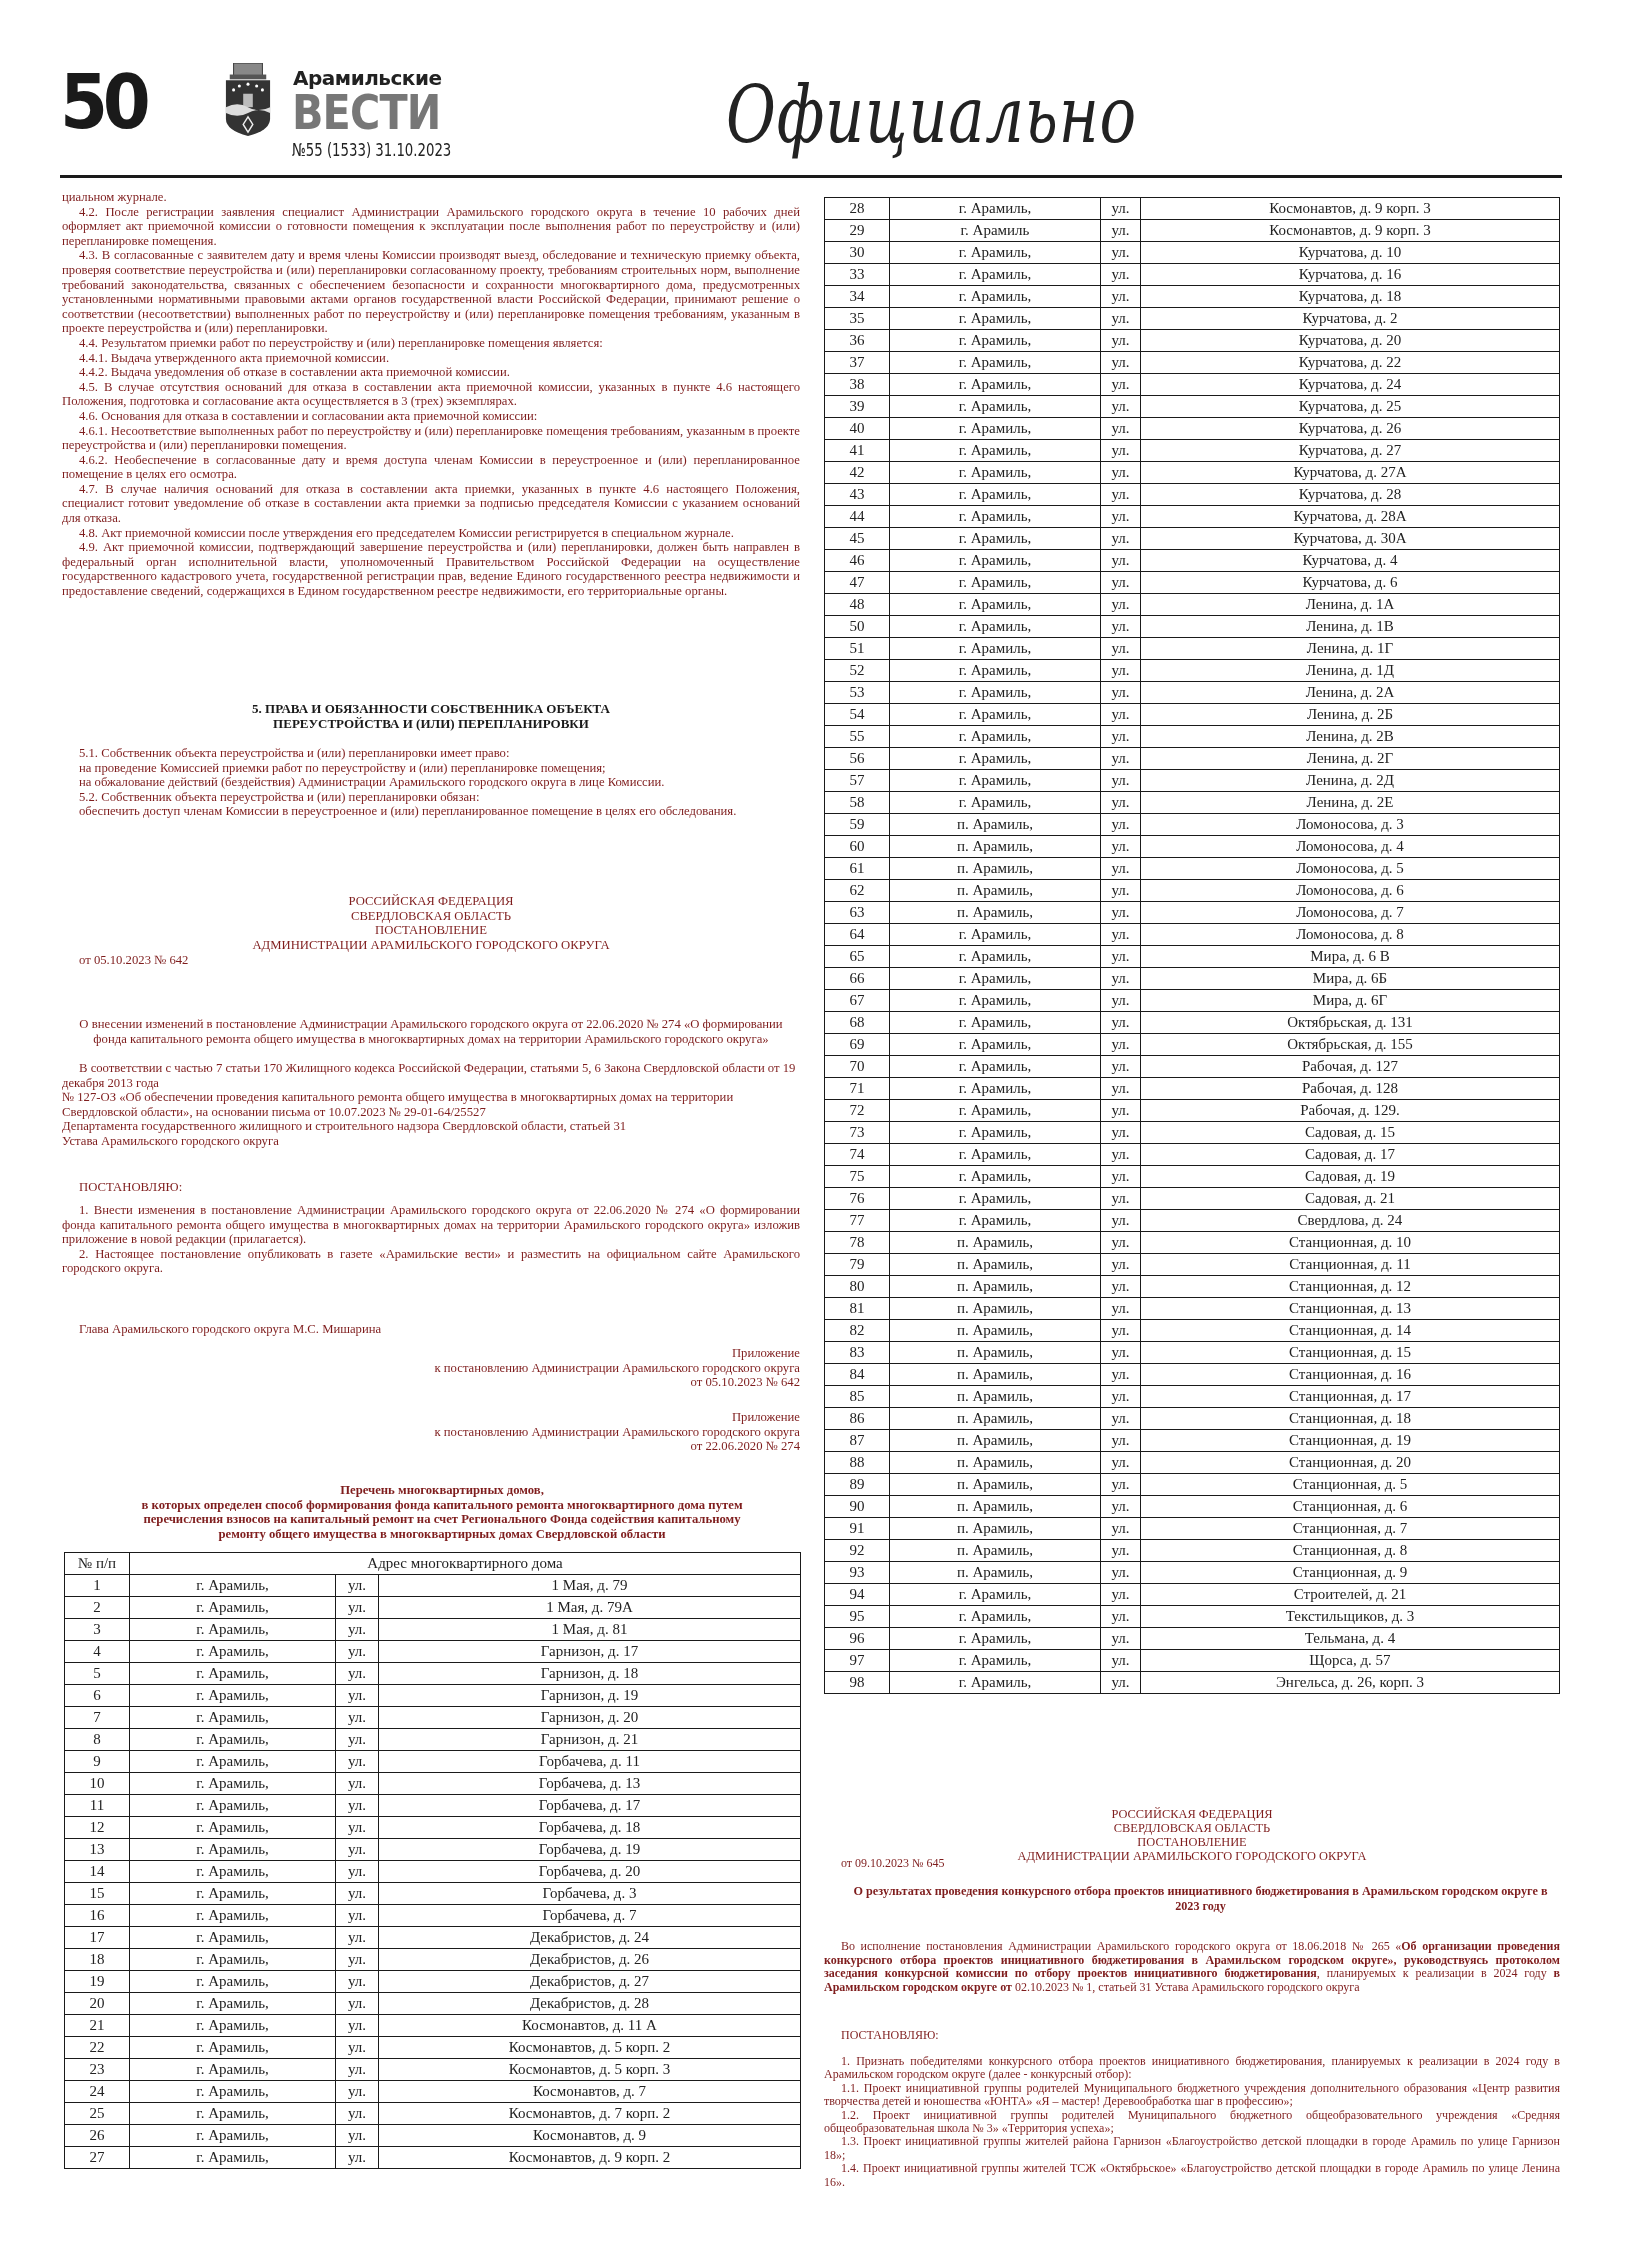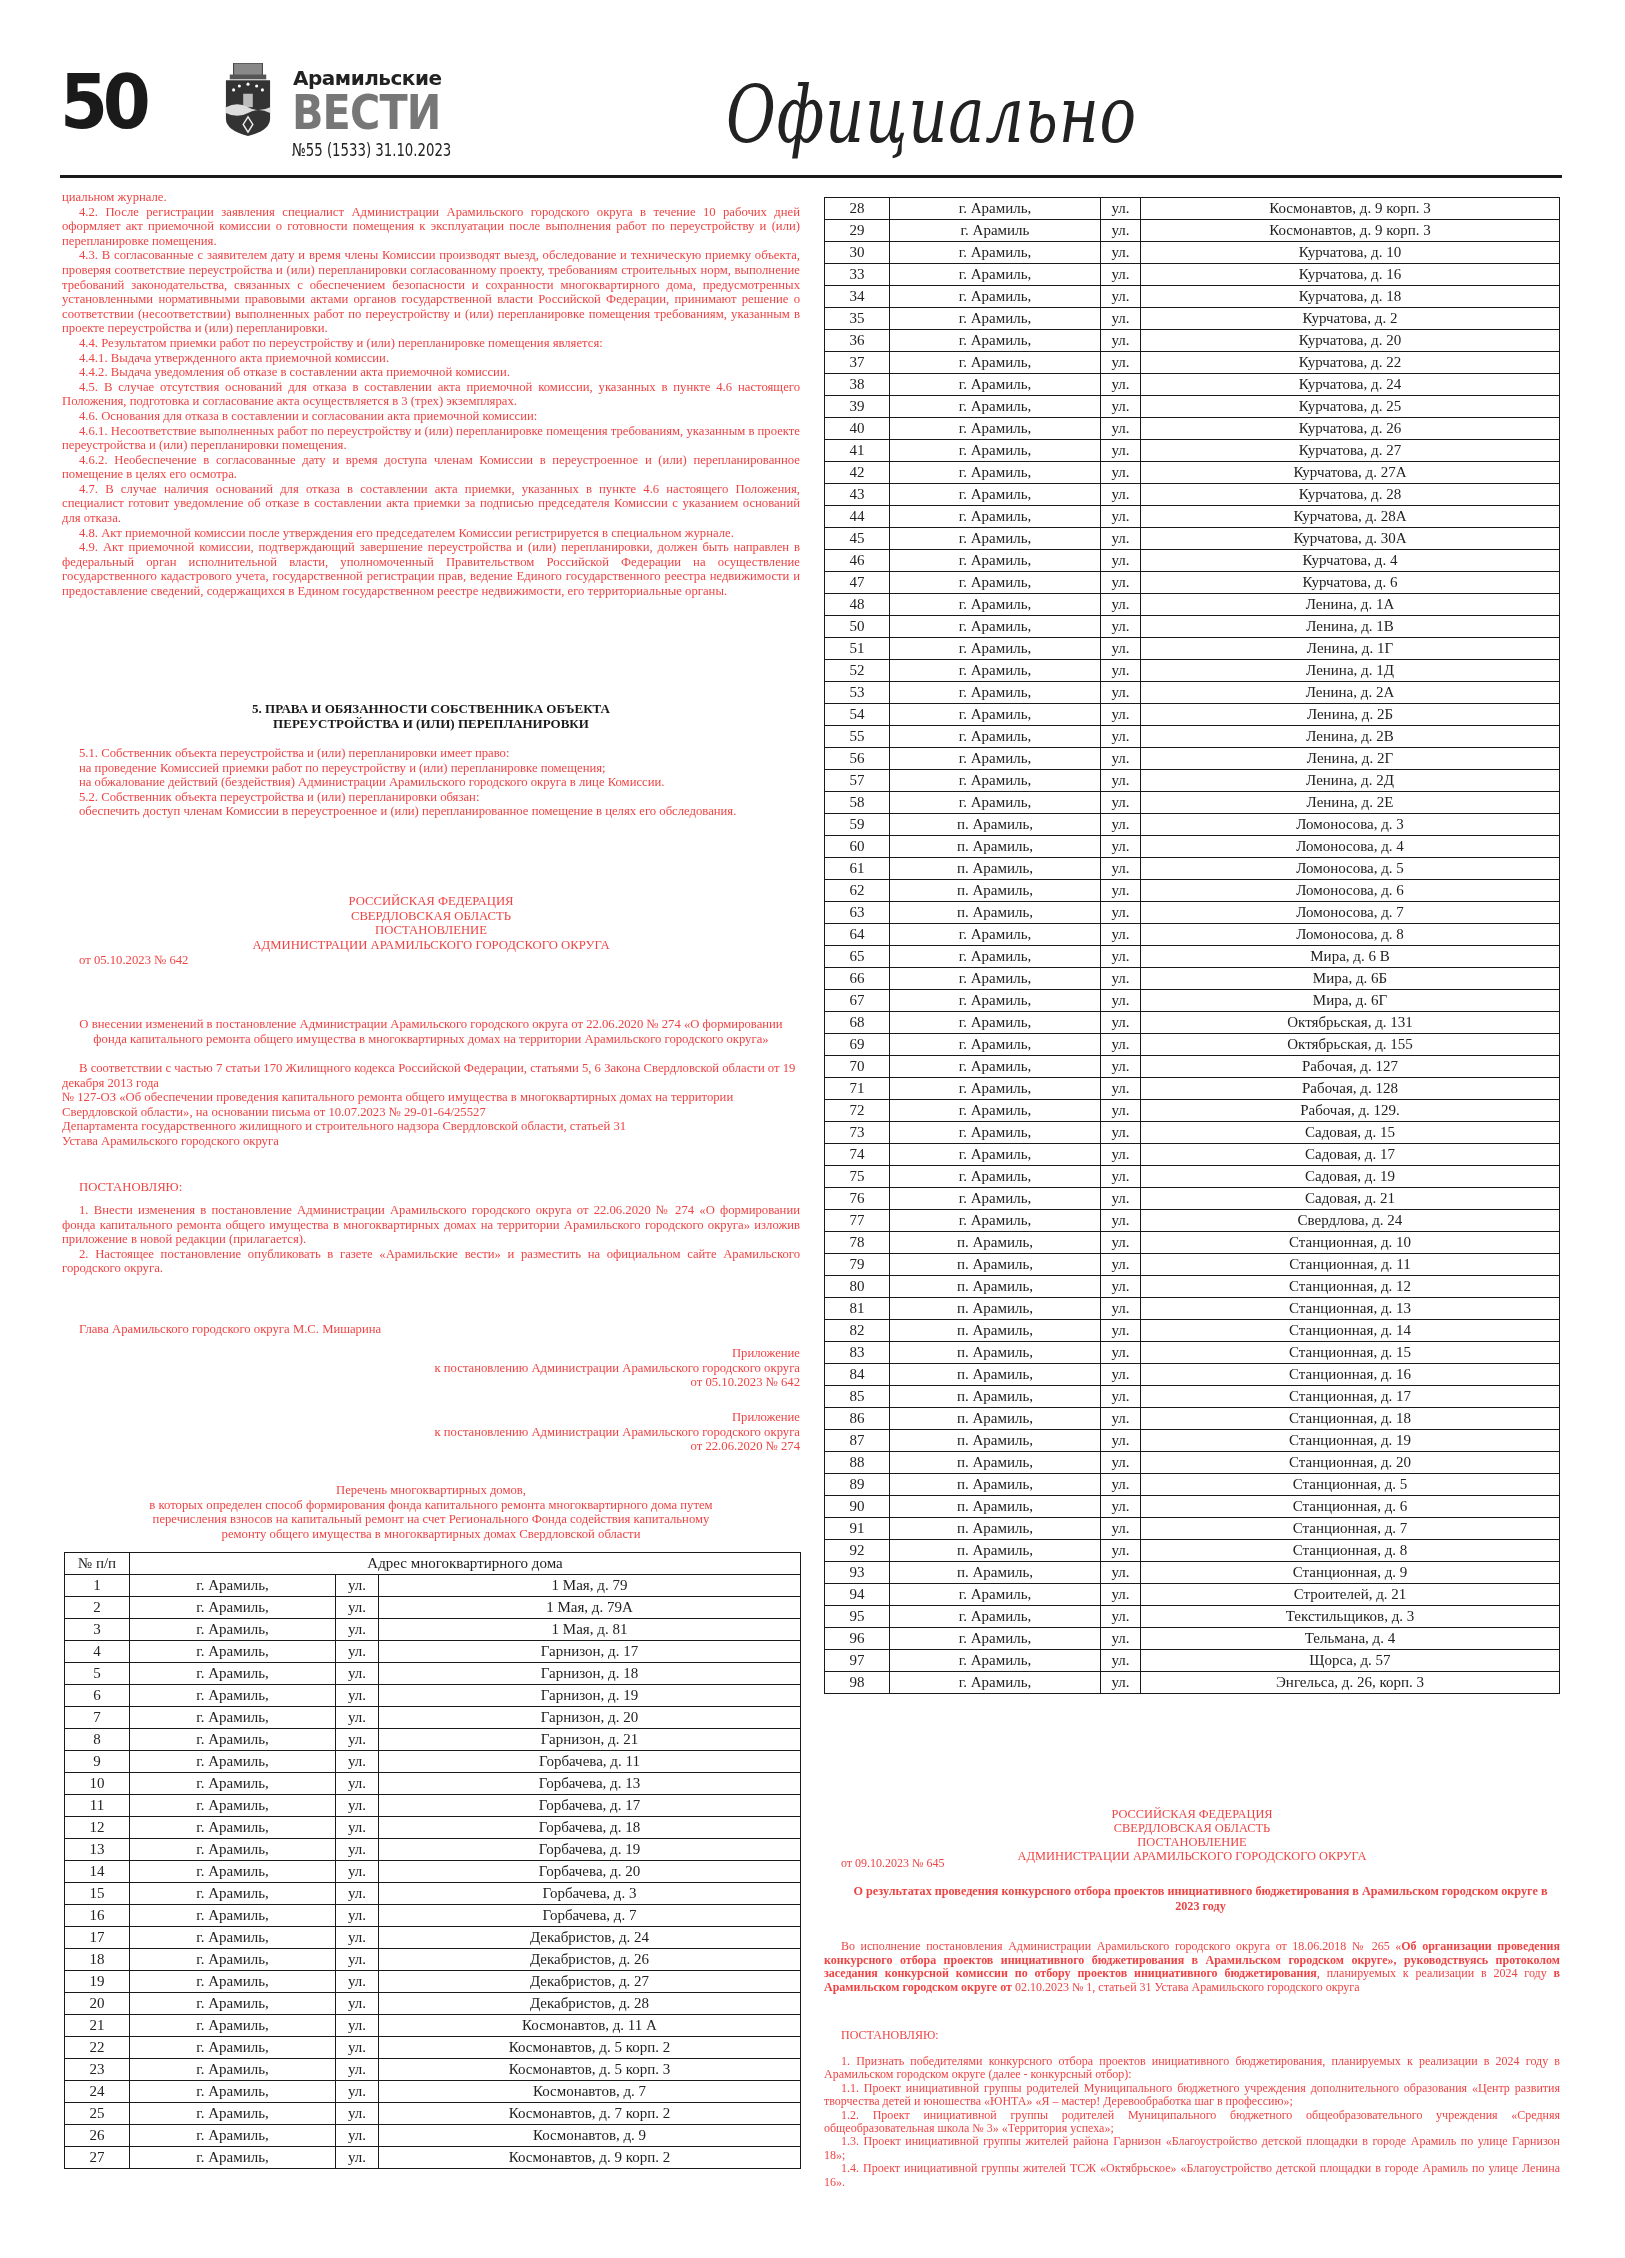--- a/index.html
+++ b/index.html
@@ -15,21 +15,21 @@
                color:#222; line-height:23px; letter-spacing:-0.5px; }
   .brand-main { left:292px; top:88px; font-family:"DejaVu Sans", sans-serif; font-size:48px; font-weight:bold;
                 color:#777; line-height:48px; letter-spacing:-1px; transform:scaleX(0.86); transform-origin:left; }
   .issue { left:292px; top:139px; font-family:"DejaVu Sans Condensed", "DejaVu Sans", sans-serif; font-size:18px;
            color:#222; line-height:21px; transform:scaleX(0.82); transform-origin:left; }
   .section-title { left:726px; top:69px; font-family:"DejaVu Serif", serif; font-style:italic; font-size:78px;
                    line-height:92px; color:#222; transform:scaleX(0.78); transform-origin:left; letter-spacing:1px; }
   .rule { left:60px; top:175px; width:1502px; height:2.9px; background:#1a1a1a; }
 
   
-  .txt { font-size:12.7px; line-height:14.6px; text-align:justify; color:#ef4444; }
+  .txt { font-size:12.7px; line-height:14.6px; text-align:justify; color:#7f1d1d; }
   .txt p { margin:0; text-indent:17px; }
   .txt p.noind { text-indent:0; }
   .center { text-align:center !important;margin-top:20px; }
   .center p { text-indent:0; text-align:center; }
   .right { text-align:right !important; }
   .bold { font-weight:bold; }
   .heading { font-weight:bold; text-align:center; font-size:13px; line-height:15.3px; }
 
   
   table.addr { border-collapse:collapse; position:absolute; font-size:15px; color:#222; table-layout:fixed; }
@@ -123,21 +123,21 @@
   <div>к постановлению Администрации Арамильского городского округа</div>
   <div>от 05.10.2023 № 642</div>
 </div>
 
 <div class="abs txt right" style="left:62px; top:1410px; width:738px;">
   <div>Приложение</div>
   <div>к постановлению Администрации Арамильского городского округа</div>
   <div>от 22.06.2020 № 274</div>
 </div>
 
-<div class="abs txt center" style="left:62px; top:1463px; width:738px;">
+<div class="abs txt center" style="left:73px; top:1463px; width:738px;font-weight:bold;">
   <div>Перечень многоквартирных домов,</div>
   <div>в которых определен способ формирования фонда капитального ремонта многоквартирного дома путем</div>
   <div>перечисления взносов на капитальный ремонт на счет Регионального Фонда содействия капитальному</div>
   <div>ремонту общего имущества в многоквартирных домах Свердловской области</div>
 </div>
 
 <table class="addr" id="table-left" style="left:64px; top:1552px; width:737px;">
   <colgroup>
       <col style="width:65px">
       <col style="width:206px">

